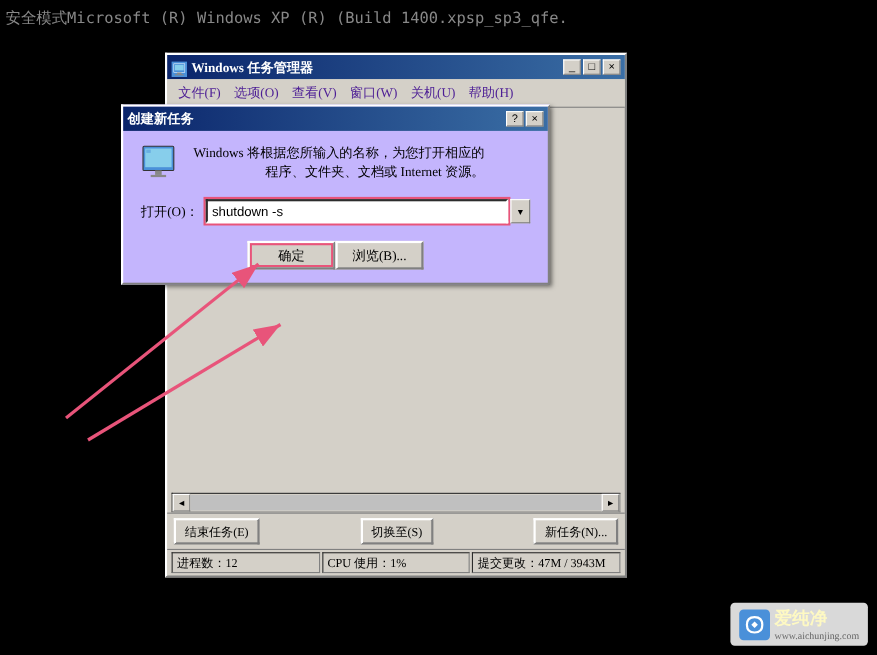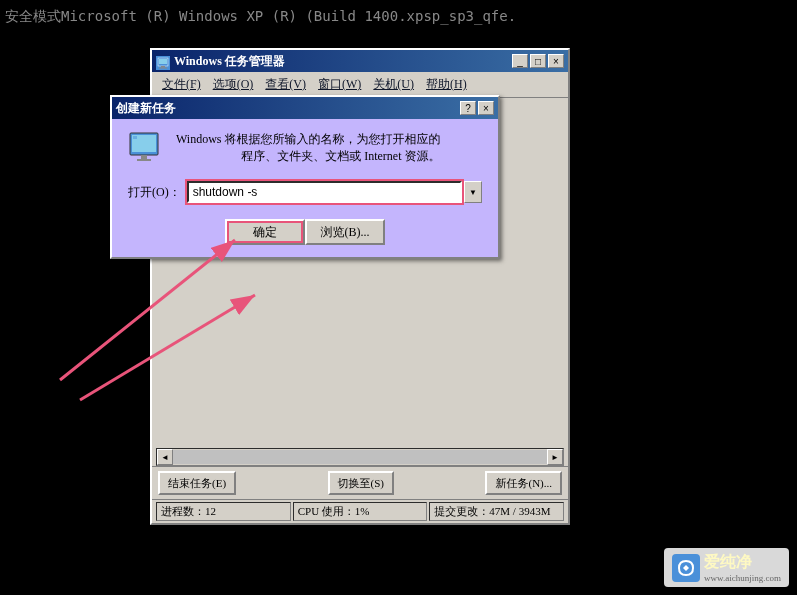--- a/index.html
+++ b/index.html
@@ -117,22 +117,21 @@
       background: #d4d0c8;
       padding: 2px 4px;
       display: flex;
       gap: 0;
       font-size: 12px;
       border-bottom: 1px solid #808080;
     }
     .menu-item {
       padding: 2px 6px;
       cursor: pointer;
-      color: #0f172a;
-      text-decoration: underline;
+      color: #4c1d95;
     }
 
     
     .dialog-box {
       position: absolute;
       top: 95px;
       left: 110px;
       width: 390px;
       background: #c4b5fd;
       border: 2px solid;

